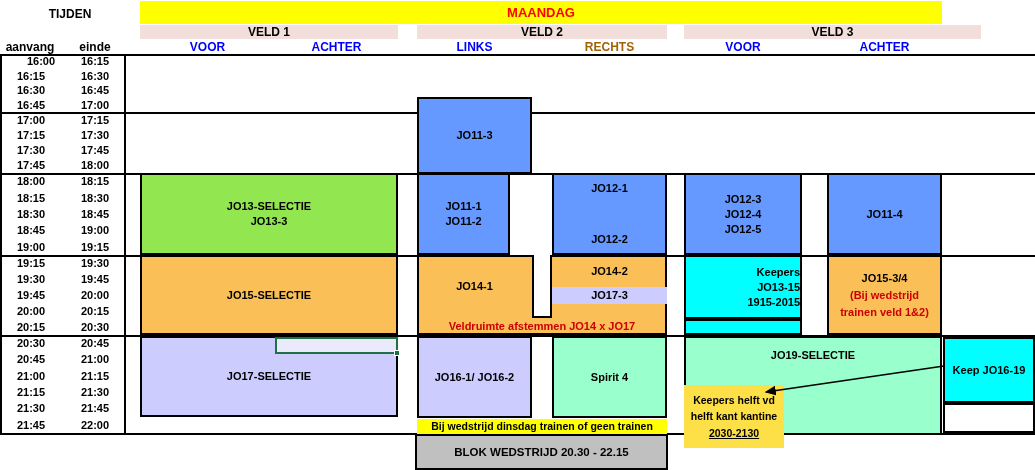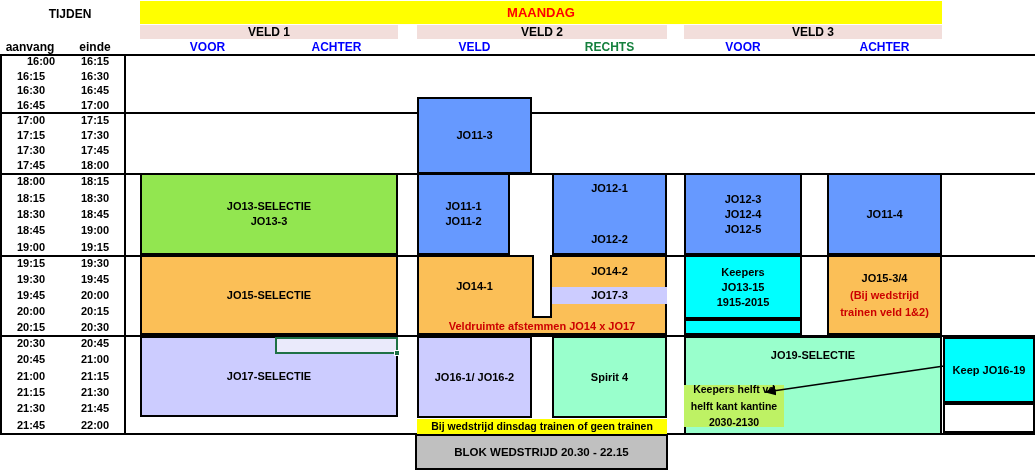--- a/index.html
+++ b/index.html
@@ -24,29 +24,29 @@
 <body>
 
 <div class="canvas">
 
   <div class="abs cell" style="left:20px;top:5px;width:100px;height:17px;font-size:12px;">TIJDEN</div>
 
   <div class="abs cell" id="day-band" style="left: 140px; top: 1px; width: 802px; height: 23px; font-size: 13px; background: rgb(255, 255, 0); color: rgb(255, 0, 0);">MAANDAG</div>
 
   <div class="abs band" id="veld1-band" style="left: 140px; top: 25px; width: 258px; height: 14px; background: rgb(242, 222, 219);">VELD 1</div>
   <div class="abs band" id="veld2-band" style="left: 417px; top: 25px; width: 250px; height: 14px; background: rgb(242, 222, 219);">VELD 2</div>
-  <div class="abs band" id="veld3-band" style="left: 684px; top: 25px; width: 258px; height: 14px; background: rgb(242, 222, 219);">VELD 3</div>
+  <div class="abs band" id="veld3-band" style="left: 684px; top: 25px; width: 297px; height: 14px; background: rgb(242, 222, 219);">VELD 3</div>
 
   <div class="abs cell" style="left:0px;top:40px;width:60px;height:13px;font-size:12px;">aanvang</div>
   <div class="abs cell" style="left:63px;top:40px;width:64px;height:13px;font-size:12px;">einde</div>
 
   <div class="abs collabel collab" style="left: 140px; top: 40px; width: 135px; height: 13px; color: rgb(0, 0, 255);">VOOR</div>
   <div class="abs collabel collab" style="left: 275px; top: 40px; width: 123px; height: 13px; color: rgb(0, 0, 255);">ACHTER</div>
-  <div class="abs collabel collab" style="left: 417px; top: 40px; width: 115px; height: 13px; color: rgb(0, 0, 255);">VELD</div>
-  <div class="abs collabel collab" style="left: 552px; top: 40px; width: 115px; height: 14px; color: #15803d;">RECHTS</div>
+  <div class="abs collabel collab" style="left: 417px; top: 40px; width: 115px; height: 13px; color: rgb(0, 0, 255);">LINKS</div>
+  <div class="abs collabel collab" style="left: 552px; top: 40px; width: 115px; height: 14px; color: #a16207;">RECHTS</div>
   <div class="abs collabel collab" style="left: 684px; top: 40px; width: 118px; height: 13px; color: rgb(0, 0, 255);">VOOR</div>
   <div class="abs collabel collab" style="left: 827px; top: 40px; width: 115px; height: 13px; color: rgb(0, 0, 255);">ACHTER</div>
 
   <div id="gridlines">
       <div class="hline" style="left: 0px; top: 54px; width: 1035px; height: 2px;"></div>
       <div class="hline" style="left: 0px; top: 112px; width: 1035px; height: 2px;"></div>
       <div class="hline" style="left: 0px; top: 173px; width: 1035px; height: 2px;"></div>
       <div class="hline" style="left: 0px; top: 255px; width: 1035px; height: 2px;"></div>
       <div class="hline" style="left: 0px; top: 335px; width: 1035px; height: 2px;"></div>
       <div class="hline" style="left: 0px; top: 433px; width: 1035px; height: 2px;"></div>
@@ -139,21 +139,21 @@
       </div>
       <div class="block" style="left: 552px; top: 255px; width: 115px; height: 32px; background: transparent;">
         <div class="ln">JO14-2</div>
       </div>
       <div class="block" style="left: 552px; top: 287px; width: 115px; height: 17px; background: rgb(204, 204, 255);">
         <div class="ln">JO17-3</div>
       </div>
       <div class="block" style="left: 417px; top: 317px; width: 250px; height: 18px; background: transparent; font-size: 11px;">
         <div class="ln" style="color: rgb(204, 0, 0);">Veldruimte afstemmen JO14 x JO17</div>
       </div>
-      <div class="block" style="left: 684px; top: 255px; width: 118px; height: 64px; background: rgb(0, 255, 255); border: 2px solid rgb(0, 0, 0);">
+      <div class="block" style="left: 684px; top: 255px; width: 118px; height: 64px; background: rgb(0, 255, 255); border: 2px solid rgb(0, 0, 0); align-items: flex-end;">
         <div class="ln">Keepers</div>
         <div class="ln">JO13-15</div>
         <div class="ln">1915-2015</div>
       </div>
       <div class="block" style="left: 684px; top: 319px; width: 118px; height: 16px; background: rgb(0, 255, 255); border: 2px solid rgb(0, 0, 0);"></div>
       <div class="block" style="left: 827px; top: 255px; width: 115px; height: 80px; background: rgb(251, 191, 87); border: 2px solid rgb(0, 0, 0);">
         <div class="ln" style="line-height: 17px;">JO15-3/4</div>
         <div class="ln" style="line-height: 17px; color: rgb(204, 0, 0);">(Bij wedstrijd</div>
         <div class="ln" style="line-height: 17px; color: rgb(204, 0, 0);">trainen veld 1&amp;2)</div>
       </div>
@@ -162,24 +162,24 @@
       </div>
       <div class="block" style="left: 417px; top: 336px; width: 115px; height: 82px; background: rgb(204, 204, 255); border: 2px solid rgb(0, 0, 0);">
         <div class="ln">JO16-1/ JO16-2</div>
       </div>
       <div class="block" style="left: 552px; top: 336px; width: 115px; height: 82px; background: rgb(153, 255, 204); border: 2px solid rgb(0, 0, 0);">
         <div class="ln">Spirit 4</div>
       </div>
       <div class="block" style="left: 684px; top: 336px; width: 258px; height: 99px; background: rgb(153, 255, 204); border: 2px solid rgb(0, 0, 0); justify-content: flex-start; padding-top: 10px;">
         <div class="ln">JO19-SELECTIE</div>
       </div>
-      <div class="block" style="left: 684px; top: 385px; width: 100px; height: 42px; background: #bef264; font-size: 10.5px;">
+      <div class="block" style="left: 684px; top: 385px; width: 100px; height: 63px; background: #fde047; font-size: 10.5px;">
         <div class="ln" style="line-height: 16.5px;">Keepers helft vd</div>
         <div class="ln" style="line-height: 16.5px;">helft kant kantine</div>
-        <div class="ln" style="line-height: 16.5px;">2030-2130</div>
+        <div class="ln" style="line-height: 16.5px; text-decoration: underline;">2030-2130</div>
       </div>
       <div class="block" style="left: 943px; top: 337px; width: 92px; height: 66px; background: rgb(0, 255, 255); border: 2px solid rgb(0, 0, 0);">
         <div class="ln">Keep JO16-19</div>
       </div>
       <div class="block" style="left: 943px; top: 403px; width: 92px; height: 30px; background: rgb(255, 255, 255); border: 2px solid rgb(0, 0, 0);"></div>
       <div class="block" style="left: 417px; top: 419px; width: 250px; height: 15px; background: rgb(255, 255, 0); font-size: 10.5px;">
         <div class="ln">Bij wedstrijd dinsdag trainen of geen trainen</div>
       </div>
       <div class="block" style="left: 415px; top: 434px; width: 253px; height: 36px; background: rgb(192, 192, 192); border: 2px solid rgb(0, 0, 0); font-size: 11.5px; gap: 36px;">
         <div class="ln" style="line-height: 16px;">BLOK WEDSTRIJD 20.30 - 22.15</div>

